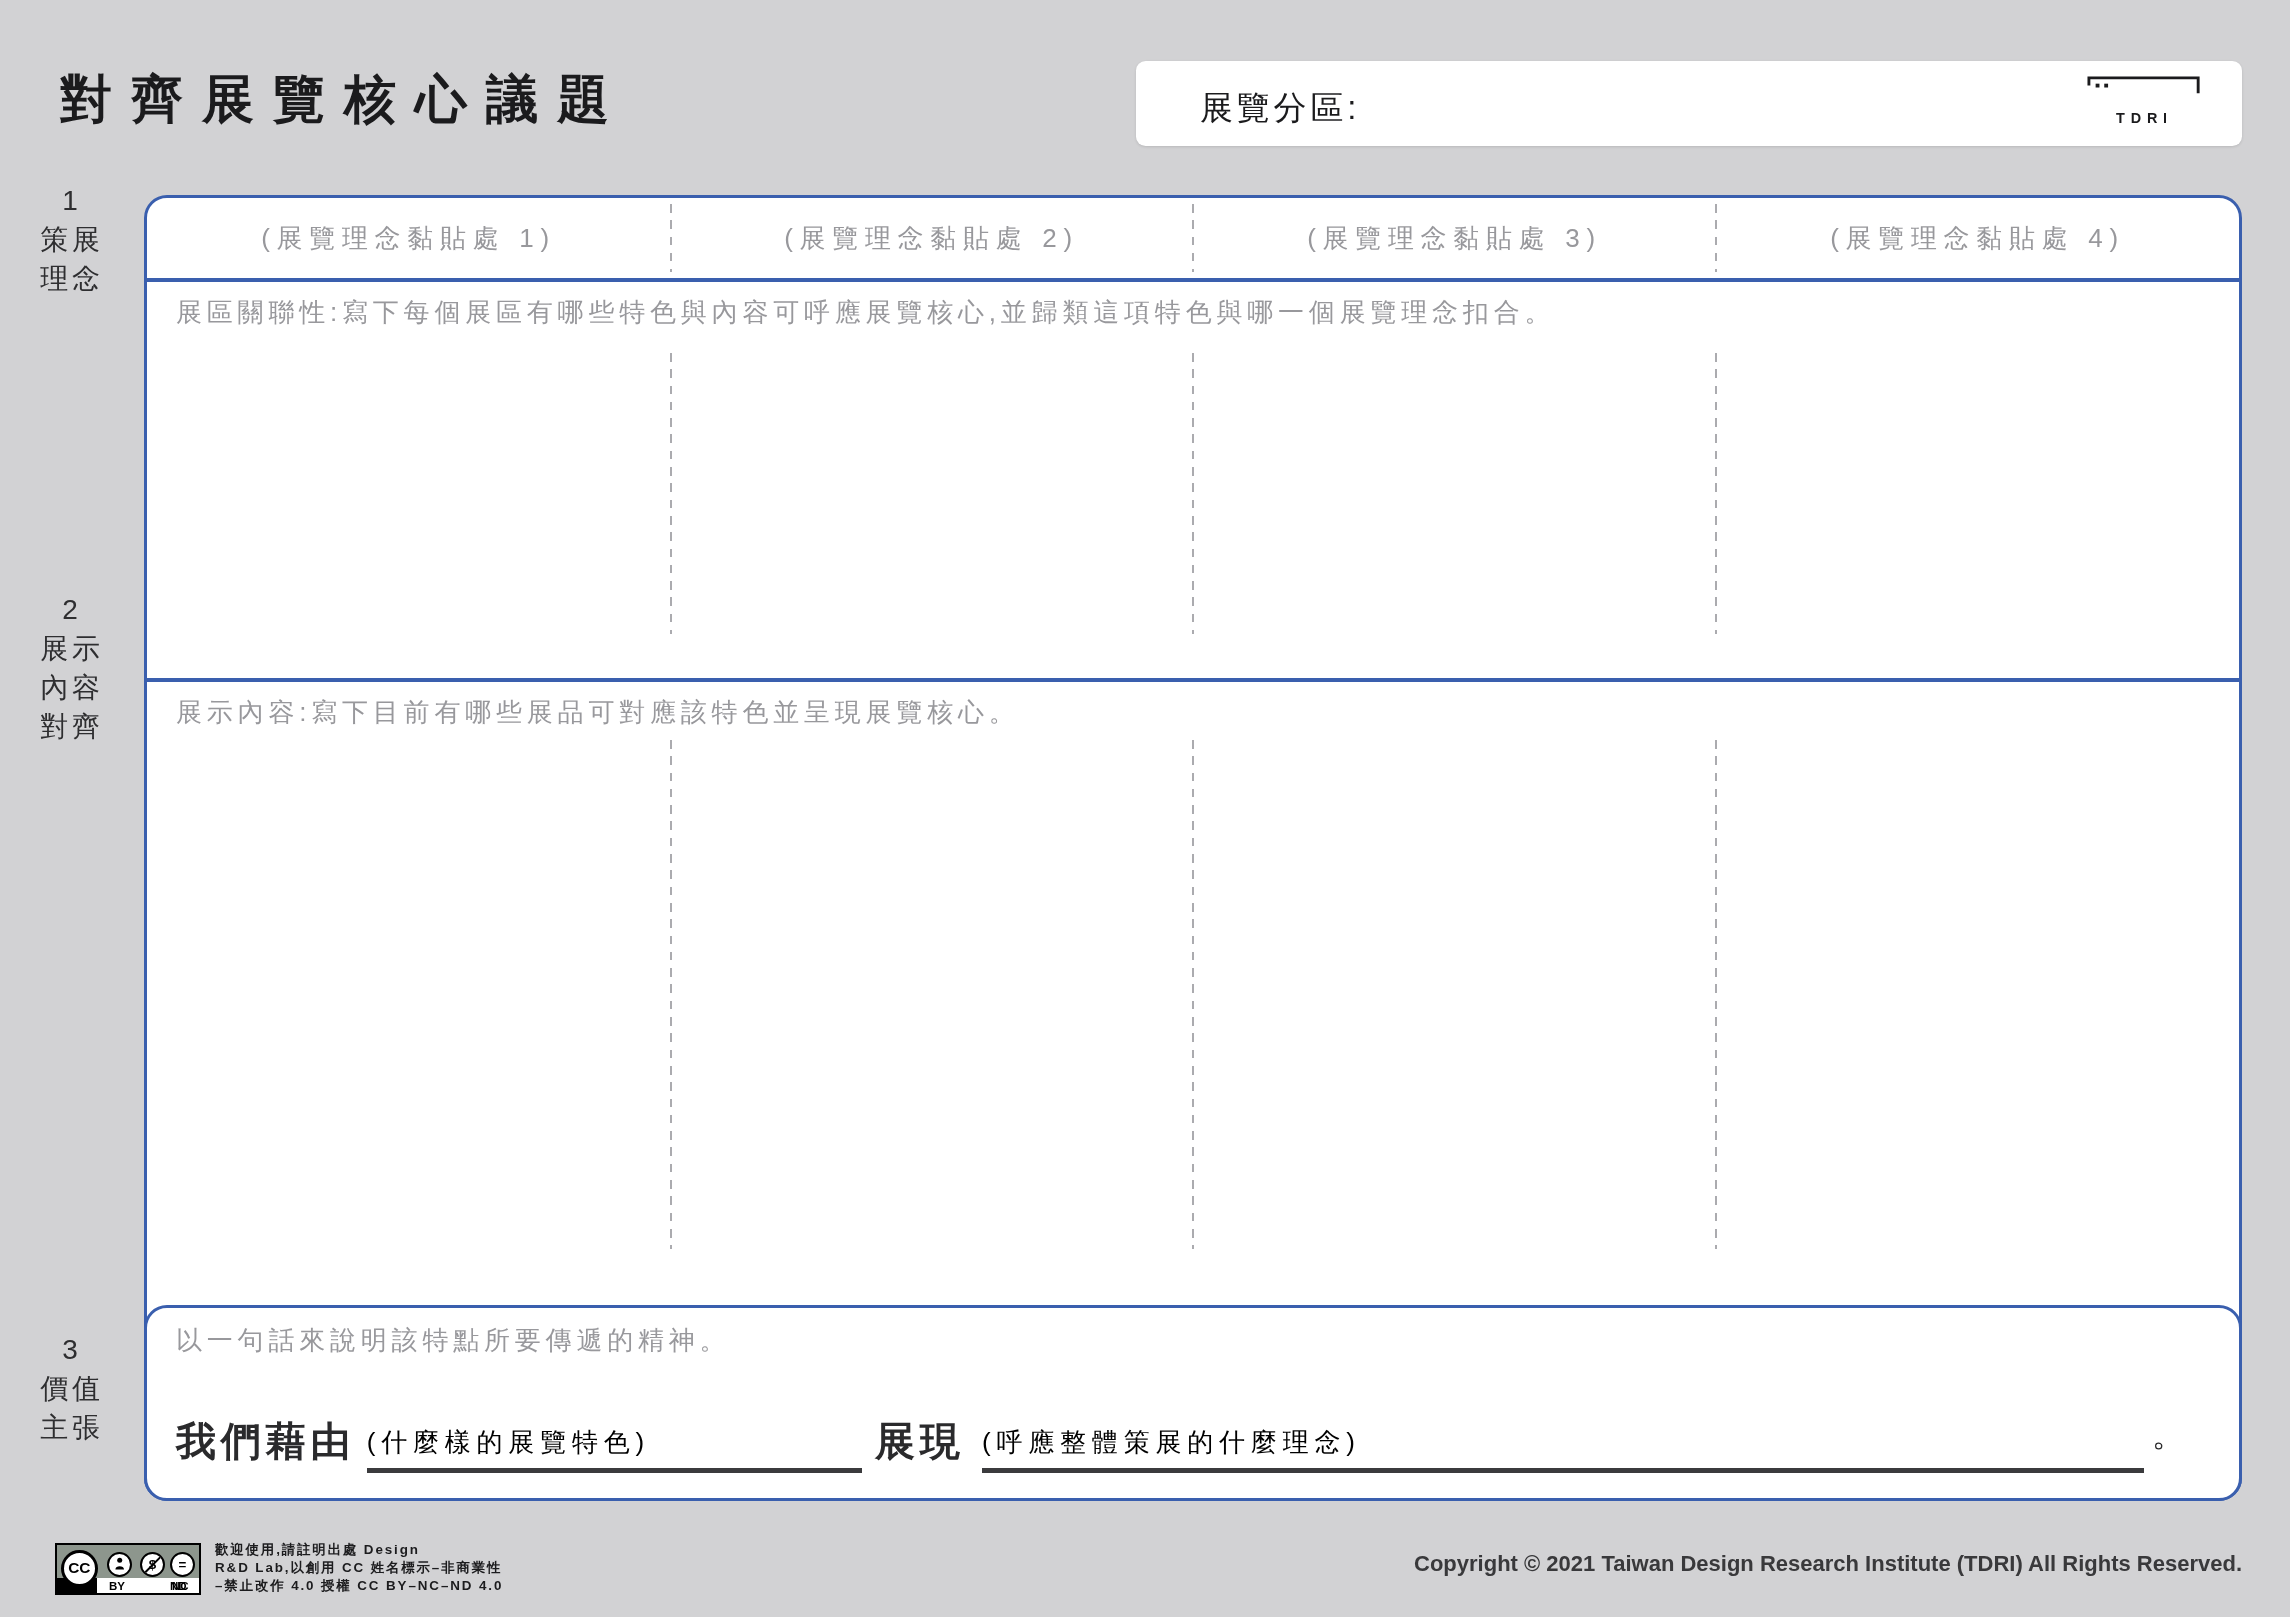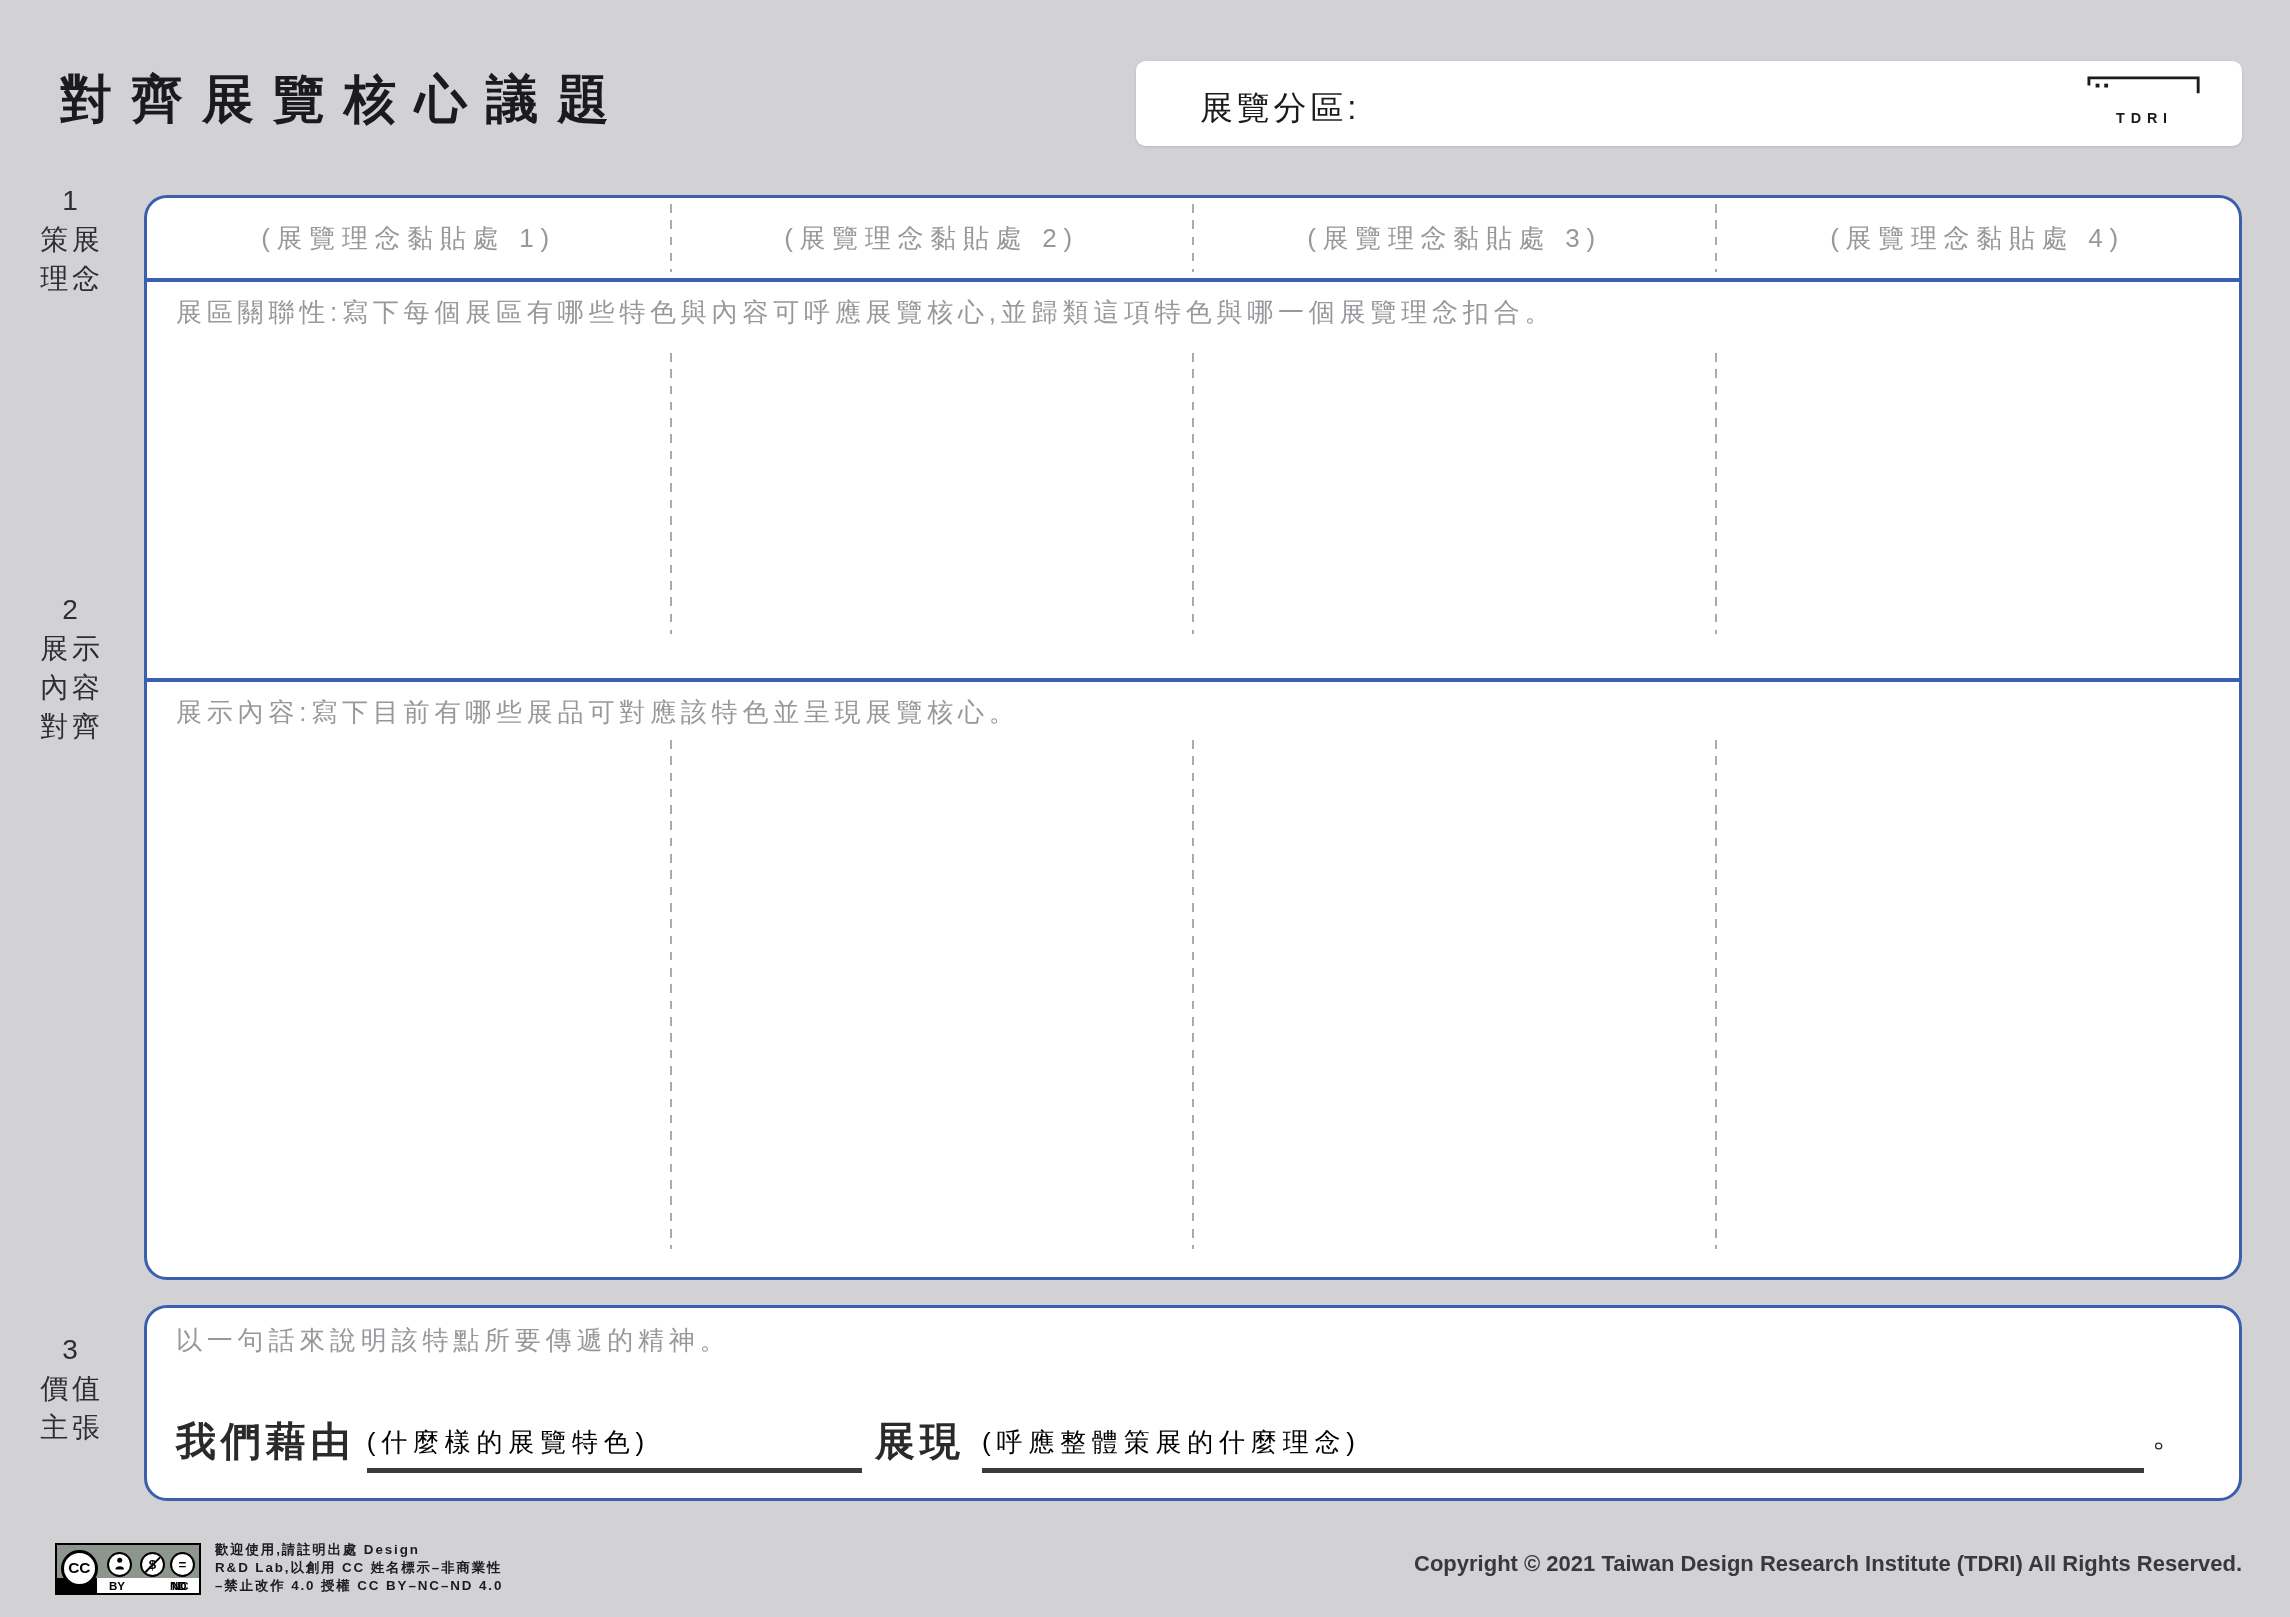--- a/index.html
+++ b/index.html
@@ -28,21 +28,21 @@
   
   .rail{
     position:absolute;left:0;width:144px;text-align:center;color:#2e2e30;
     font-size:28px;line-height:39px;letter-spacing:3.8px;font-weight:500;
   }
   .rail-1{top:181px;}
   .rail-2{top:590px;}
   .rail-3{top:1330px;}
   
   .main-box{
-    position:absolute;left:144px;top:195px;width:2098px;height:1085px;
+    position:absolute;left:144px;top:195px;width:2098px;height:1306px;
     background:#ffffff;border:3.8px solid #3a5fae;border-radius:23px;
     box-sizing:border-box;display:flex;flex-direction:column;overflow:hidden;
   }
   .grid-header{position:relative;height:80px;flex:none;}
   .hsep{height:3.8px;background:#3a5fae;flex:none;}
   .grid-row{position:relative;flex:none;}
   .row2{height:396px;}
   .row3{height:590px;}
   .hcells{display:flex;height:100%;}
   .hcell{

